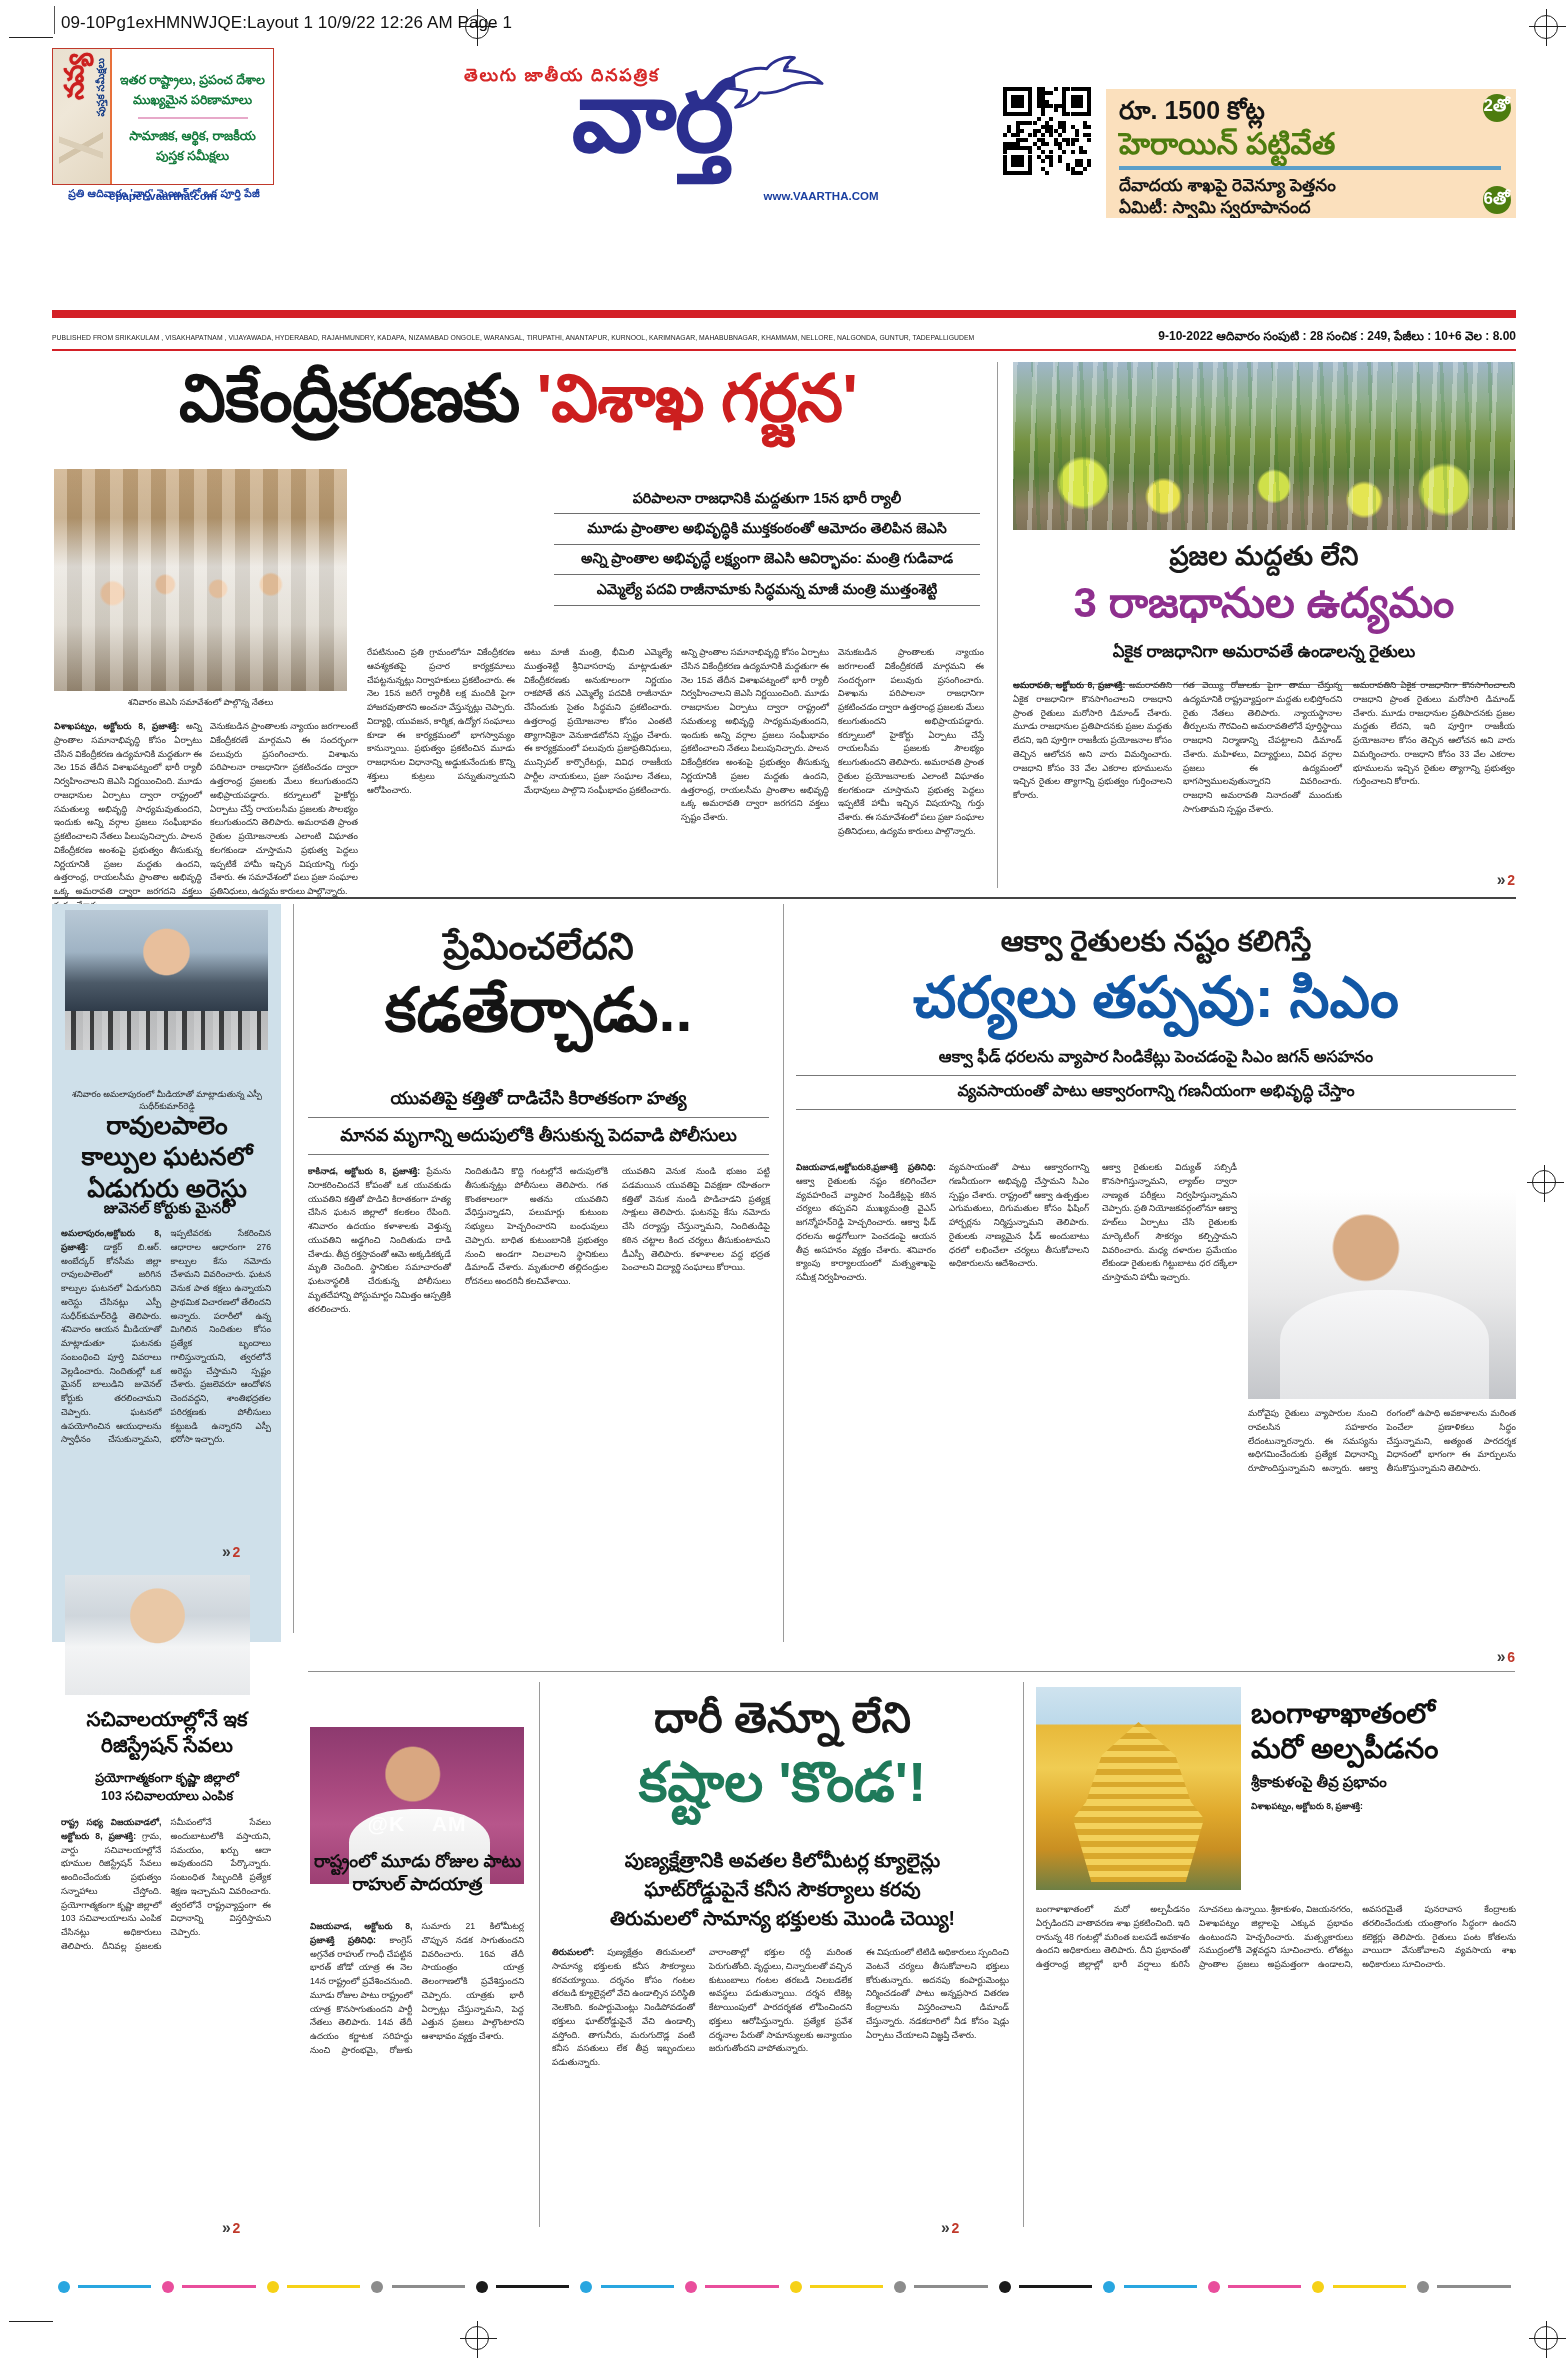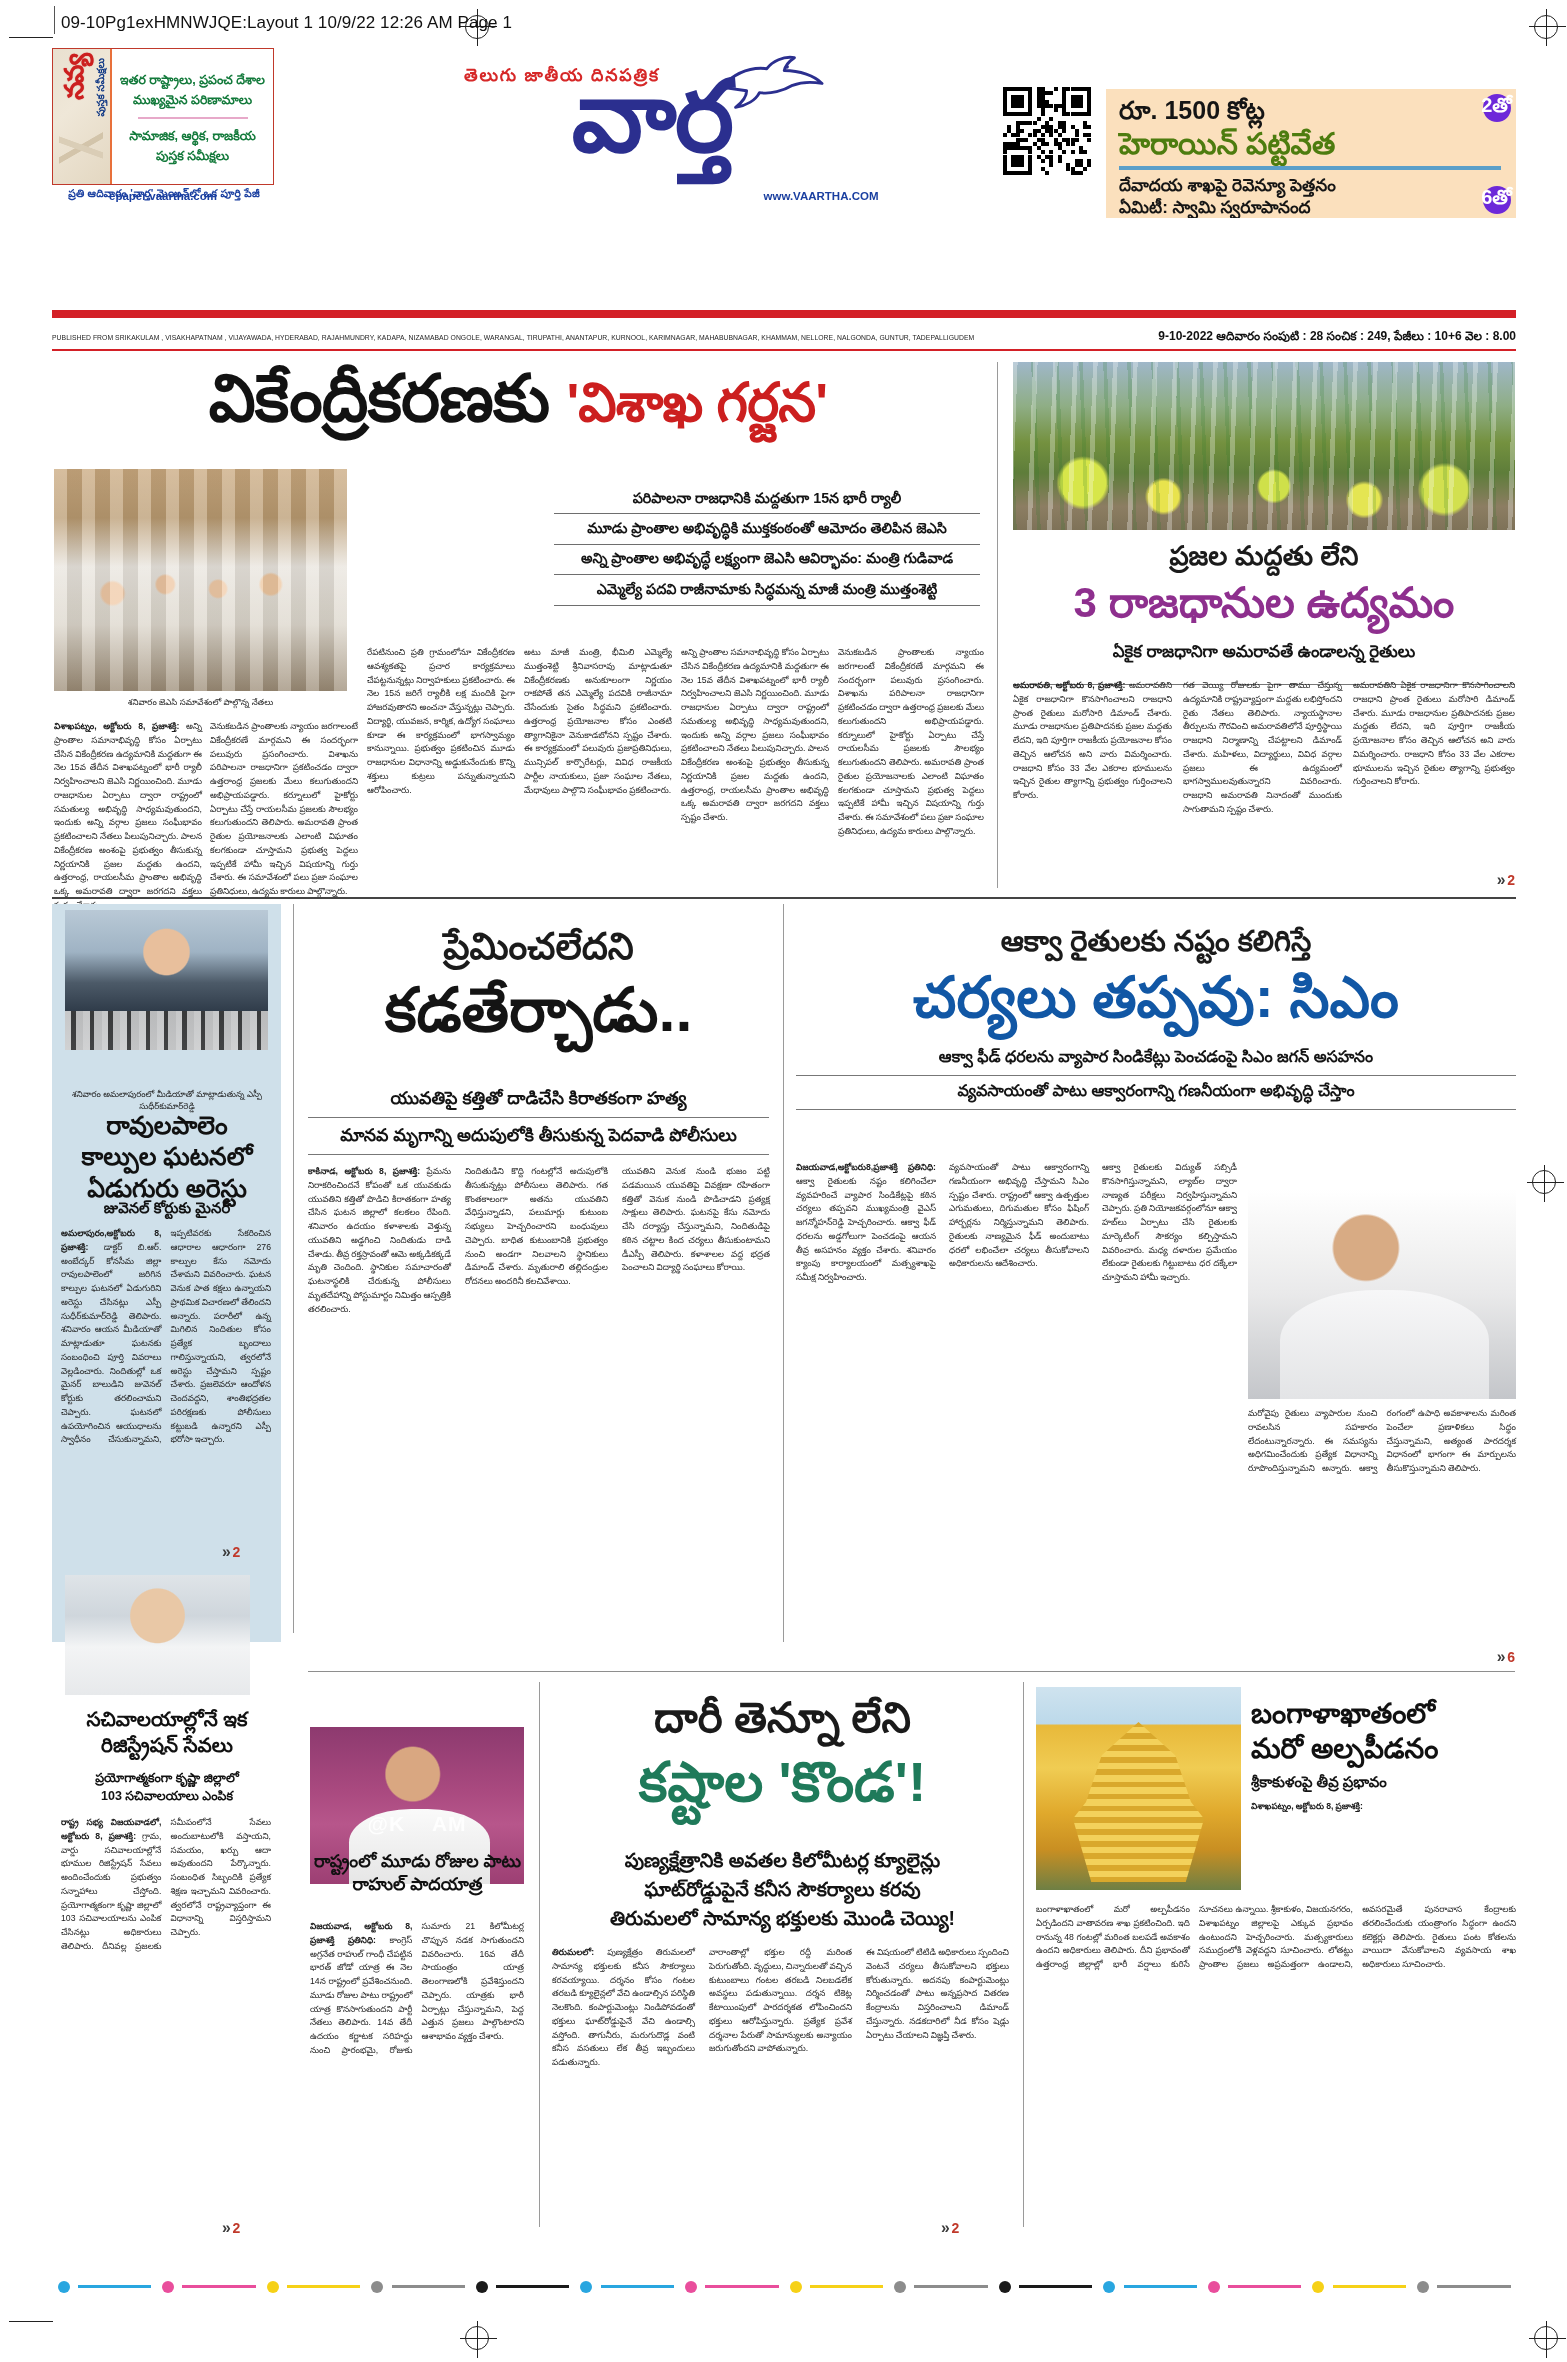--- a/index.html
+++ b/index.html
@@ -99,21 +99,21 @@
     position:absolute; left:1054px; top:41px; width:410px; height:129px;
     background:#fbe0bd; padding:7.4px 13px 5.5px; overflow:hidden;
   }
   .newsbox .h1 { font-size:25px; font-weight:bold; color:#151515; line-height:1.18; }
   .newsbox .h1b { font-size:30px; font-weight:bold; color:#4d7c0f; line-height:1.18; }
   .newsbox .bar { height:3.7px; background:#5a9fc9; margin:4.6px 1.8px 5.5px 0; }
   .newsbox .h2 { font-size:17px; font-weight:bold; color:#151515; line-height:1.3; }
   .newsbox .h3 { font-size:17px; font-weight:bold; color:#151515; line-height:1.3; }
   .pgbadge {
     position:absolute; width:28px; height:28px; border-radius:50%;
-    background:#6d28d9; color:#fff; font-size:20px; font-weight:bold;
+    background:#4d7c0f; color:#fff; font-size:17px; font-weight:bold;
     display:flex; align-items:center; justify-content:center;
   }
   .pgbadge.b1 { right:5.5px; top:4.6px; }
   .pgbadge.b2 { right:5.5px; bottom:3.7px; }
 
   
   .redline { position:absolute; left:52px; width:1464px; background:#d32027; }
   .pubrow {
     position:absolute; left:52px; width:1464px; top:329px;
     display:flex; align-items:center; justify-content:space-between;
@@ -516,21 +516,21 @@
   <div class="redline" style="top:310px; height:8.3px;"></div>
   <div class="redline" style="top:349px; height:1.8px;"></div>
 
   <div class="pubrow">
     <div class="pubfrom">PUBLISHED FROM  SRIKAKULAM , VISAKHAPATNAM , VIJAYAWADA, HYDERABAD, RAJAHMUNDRY, KADAPA,  NIZAMABAD ONGOLE, WARANGAL, TIRUPATHI, ANANTAPUR, KURNOOL, KARIMNAGAR, MAHABUBNAGAR, KHAMMAM, NELLORE, NALGONDA, GUNTUR, TADEPALLIGUDEM</div>
     <div class="pubdate tel">9-10-2022 ఆదివారం సంపుటి : 28  సంచిక : 249,  పేజీలు : 10+6 వెల : 8.00</div>
   </div>
 
   <div style="position:absolute; left:52px; top:360px; width:932px; height:97px; text-align:center;">
     <span class="tel" style="font-size:66px; font-weight:bold; color:#121212; letter-spacing:-0.9px;">వికేంద్రీకరణకు</span>
-    <span class="tel" style="font-size:54px; font-weight:bold; color:#cc1f1f; letter-spacing:-0.9px; margin-left:13px;text-align:center;">'విశాఖ గర్జన'</span>
+    <span class="tel" style="font-size:66px; font-weight:bold; color:#cc1f1f; letter-spacing:-0.9px; margin-left:13px;text-align:center;">'విశాఖ గర్జన'</span>
   </div>
 
   <div class="photo ph-meeting" style="left:54px; top:469px; width:293px; height:222px;">
       <div class="heads"></div>
     </div>
   <div class="caption tel" style="position:absolute; left:54px; top:694px; width:293px;">శనివారం జెఎసి సమావేశంలో పాల్గొన్న నేతలు</div>
 
   <div style="position:absolute; left:554px; top:484px; width:426px;">
     <div class="subhead tel">పరిపాలనా రాజధానికి మద్దతుగా 15న భారీ ర్యాలీ</div>
     <div class="subhead tel">మూడు ప్రాంతాల అభివృద్ధికి ముక్తకంఠంతో ఆమోదం తెలిపిన జెఎసి</div>

